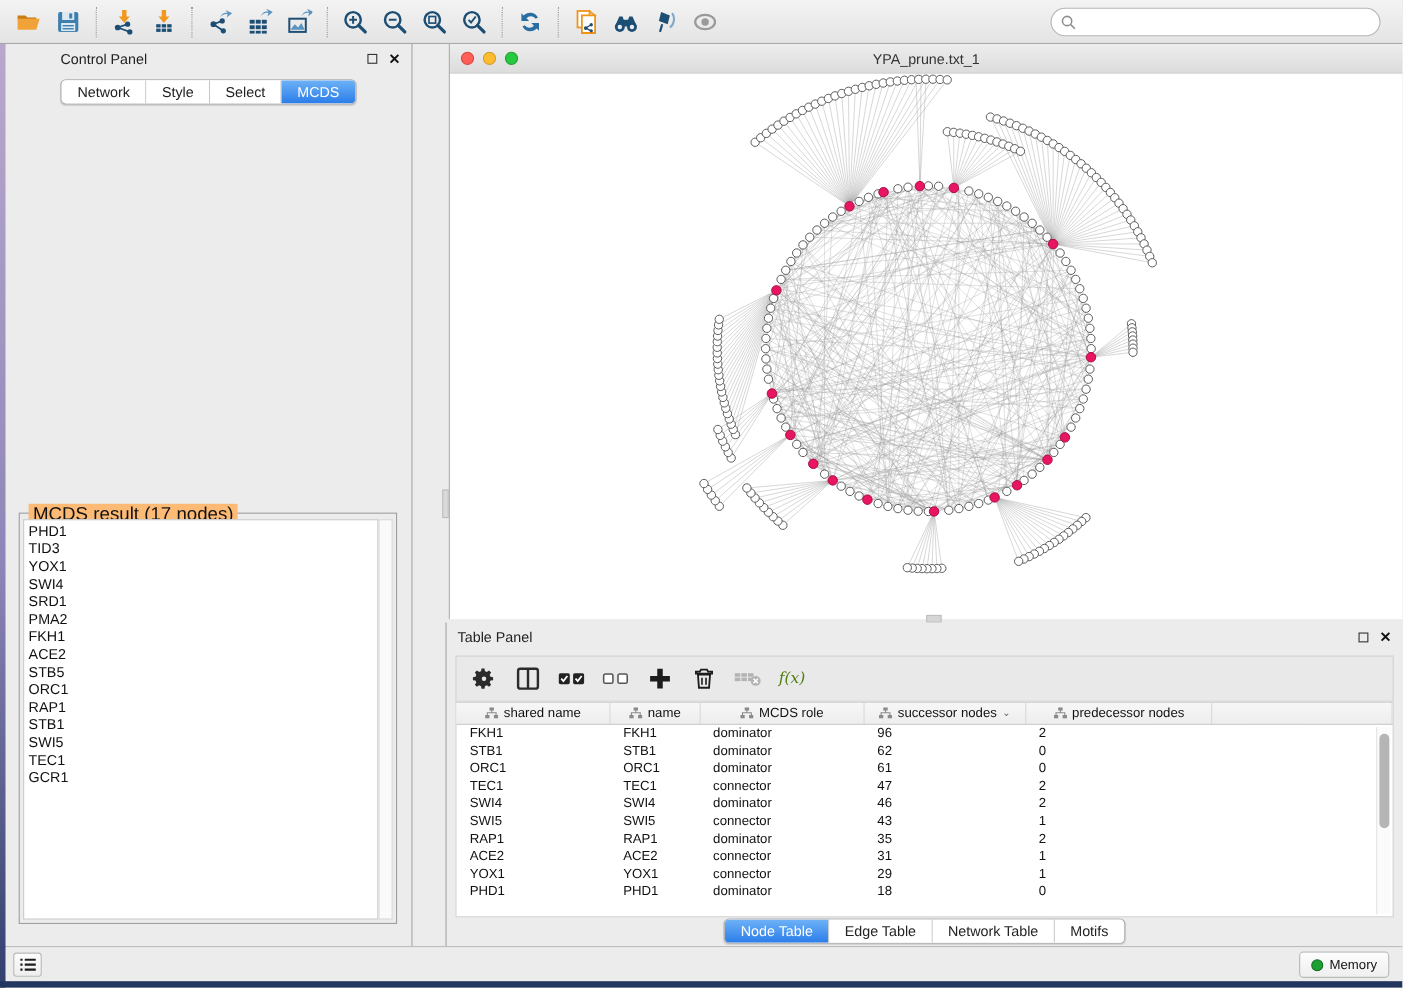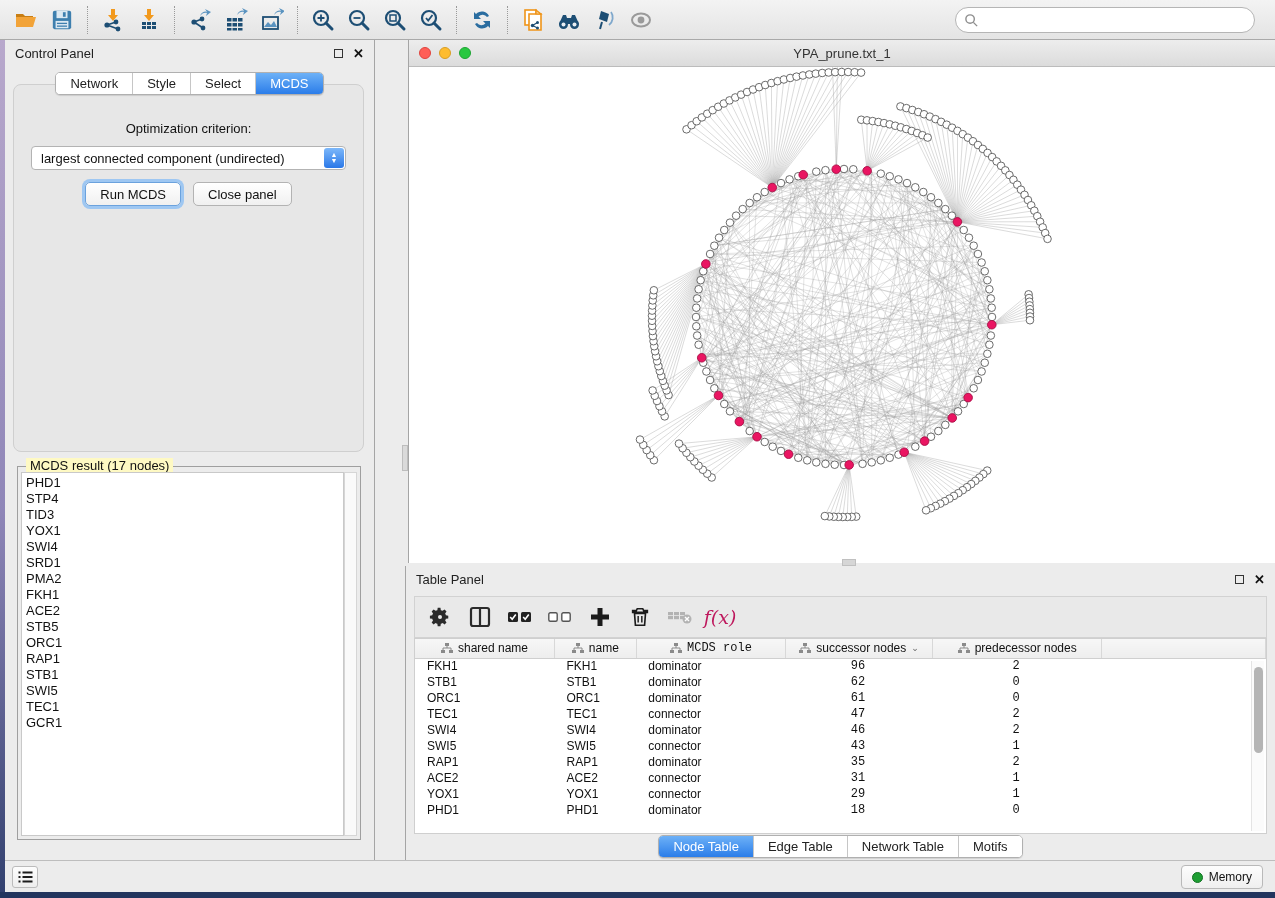--- a/index.html
+++ b/index.html
@@ -18,21 +18,21 @@
   .tb-btn { width:36px; height:32px; display:flex; align-items:center; justify-content:center; border-radius:4px; }
   .tb-sep { width:1px; height:28px; margin:0 7px; border-left:1px dotted #9a9a9a; }
   #toolbar svg { display:block; }
   #search-wrap { margin-left:auto; margin-right:12px; position:relative; }
   #search-input { width:300px; height:26px; border:1px solid #b5b5b5; border-radius:13px;
     background:#fff; padding:0 10px 0 28px; font-size:13px; outline:none; }
   #search-glass { position:absolute; left:9px; top:6px; }
 
   
   #control-panel { position:absolute; left:5px; top:40px; width:370px; bottom:38px;
-    background:#ececec; border-right:1px solid #a5a5a5; }
+    background:#ececec; border-right:1px solid #a5a5a5;padding-left:40px; }
   .panel-titlebar { height:26px; display:flex; align-items:center; padding:0 10px;
     font-size:13px; color:#222; }
   .panel-titlebar .spacer { flex:1; }
   .win-float { width:9px; height:9px; border:1.5px solid #333; margin-right:10px; }
   .win-close { font-size:13px; font-weight:bold; color:#111; line-height:1; }
 
   #ctab-row { position:absolute; left:0; top:32px; width:100%; display:flex; justify-content:center; z-index:5;}
   .seg { display:flex; border:1px solid #b0b0b0; border-radius:5px; overflow:hidden; background:#fff;
     box-shadow:0 1px 1px rgba(0,0,0,.12);justify-content:flex-end; }
   .seg-item { padding:3px 14px; font-size:13px; color:#222; background:#fff; border-right:1px solid #c6c6c6; cursor:default; }
@@ -48,22 +48,22 @@
   #opt-stepper { position:absolute; right:1px; top:1px; width:20px; height:20px; border-radius:3px;
     background:linear-gradient(#7db8fa,#2a78e8); display:flex; flex-direction:column;
     align-items:center; justify-content:center; color:#fff; font-size:7px; line-height:6px; }
   #btn-row { display:flex; justify-content:center; gap:12px; margin-top:12px; }
   .push-btn { height:24px; padding:0 14px; background:linear-gradient(#ffffff,#f0f0f0);
     border:1px solid #b3b3b3; border-radius:5px; font-size:13px; color:#111; }
   .push-btn.focused { box-shadow:0 0 0 3px #9ec7f2; border-color:#6ba2dd; }
 
   #result-group { position:absolute; left:12px; right:13px; top:426px; bottom:20px;
     border:1px solid #9f9f9f; }
-  #result-legend { position:absolute; top:-9px; left:8px; background:#fef9c3; padding:0 4px;
-    font-size:13px; color:#111; }
+  #result-legend { position:absolute; top:-9px; left:8px; background:#fdba74; padding:0 4px;
+    font-size:17px; color:#111; }
   #result-list { position:absolute; left:3px; top:5px; right:16px; bottom:3px; background:#fff;
     border:1px solid #c9c9c9; overflow:hidden; font-size:13px; color:#111; padding:2px 0 0 4px; line-height:16px; }
   #result-scroll { position:absolute; right:3px; top:5px; width:13px; bottom:3px;
     background:#fafafa; border:1px solid #d6d6d6; }
 
   
   #network-window { position:absolute; left:408px; top:40px; right:0; height:523px;
     background:#fff; border-left:1px solid #a5a5a5; }
   #net-titlebar { height:27px; background:linear-gradient(#ededed,#dcdcdc); border-bottom:1px solid #bcbcbc;
     display:flex; align-items:center; position:relative; }
@@ -78,29 +78,29 @@
   #vsplit .grip { position:absolute; top:405px; left:0; width:6px; height:26px; background:#dadada; border:1px solid #bdbdbd; }
   #hsplit { position:absolute; left:408px; top:563px; right:0; height:3px; background:#ececec; }
   #hsplit .grip { position:absolute; left:50%; top:-4px; width:14px; height:7px; background:#d6d6d6; border:1px solid #c0c0c0; }
 
   
   #table-panel { position:absolute; left:405px; top:566px; right:0; bottom:38px;
     background:#ececec; border-left:1px solid #a5a5a5; }
   #tp-toolbar { position:absolute; left:8px; right:8px; top:30px; height:42px;
     background:#e9e9e9; border:1px solid #d2d2d2; display:flex; align-items:center; gap:10px; padding:0 10px; }
   .tp-ic { width:30px; height:30px; display:flex; align-items:center; justify-content:center; }
-  .fx { font-family:"DejaVu Serif", serif; font-style:italic; font-size:19px; color:#be185d; }
+  .fx { font-family:"DejaVu Serif", serif; font-style:italic; font-size:14px; color:#4d7c0f; }
 
   #tbl-wrap { position:absolute; left:8px; right:8px; top:72px; bottom:26px; background:#fff; border:1px solid #cfcfcf; }
   #tbl { border-collapse:collapse; table-layout:fixed; font-size:12px; color:#111; }
   #tbl th { height:19px; background:linear-gradient(#f7f7f7,#ededed); border-right:1px solid #d8d8d8;
     border-bottom:1px solid #cfcfcf; font-weight:normal; text-align:center; padding:0 4px; white-space:nowrap; }
   #tbl th .hdr-inner { display:flex; align-items:center; justify-content:center; gap:5px; }
   #tbl td { height:16px; padding:0 12px; white-space:nowrap; }
-  #tbl td.num { text-align:center; padding-right:14px;font-family:Liberation Mono, monospace; }
+  #tbl td.num { text-align:left; padding-right:14px; }
   #tbl-scroll { position:absolute; right:2px; top:22px; width:13px; bottom:2px; background:#fbfbfb; border-left:1px solid #e4e4e4;}
   #tbl-thumb { position:absolute; left:2px; top:6px; width:9px; height:86px; background:#b5b5b5; border-radius:5px; }
 
   #tp-tabs { position:absolute; left:0; right:0; bottom:2px; display:flex; justify-content:center; }
 
   
   #status-bar { position:absolute; left:0; right:0; bottom:6px; height:32px; background:#ececec;
     border-top:1px solid #bdbdbd; }
   #status-list-btn { position:absolute; left:12px; top:5px; width:26px; height:22px;
     background:linear-gradient(#fdfdfd,#eee); border:1px solid #bbb; border-radius:3px;
@@ -275,39 +275,24 @@
       <span class="win-close">✕</span>
     </div>
     <div id="ctab-row">
       <div class="seg" id="control-tabs">
           <div class="seg-item">Network</div>
           <div class="seg-item">Style</div>
           <div class="seg-item">Select</div>
           <div class="seg-item active">MCDS</div>
         </div>
     </div>
-    <div id="mcds-box">
-      <div id="opt-label">Optimization criterion:</div>
-      <div id="opt-select">
-        <span>largest connected component (undirected)</span>
-        <span id="opt-stepper">
-            <span>▲</span>
-            <span>▼</span>
-          </span>
-      </div>
-      <div id="btn-row">
-        <button class="push-btn focused">Run MCDS</button>
-        <button class="push-btn">Close panel</button>
-      </div>
-    </div>
     <div id="result-group">
       <span id="result-legend">MCDS result (17 nodes)</span>
       <div id="result-list">
           <div>PHD1</div>
-          <div>STP4</div>
           <div>TID3</div>
           <div>YOX1</div>
           <div>SWI4</div>
           <div>SRD1</div>
           <div>PMA2</div>
           <div>FKH1</div>
           <div>ACE2</div>
           <div>STB5</div>
           <div>ORC1</div>
           <div>RAP1</div>
@@ -1186,21 +1171,21 @@
                     <g fill="#8a8a8a">
                       <rect x="4" y="0" width="4" height="3"></rect>
                       <rect x="0" y="7" width="4" height="3"></rect>
                       <rect x="8" y="7" width="4" height="3"></rect>
                     </g>
                     <path d="M6 3v2M2 7V5h8v2" stroke="#8a8a8a" fill="none"></path>
                   </svg>
                   <span>name</span>
                 </span>
               </th>
-              <th style="width: 150px; font-family: Liberation Mono, monospace;">
+              <th style="width: 150px;">
                 <span class="hdr-inner">
                   <svg width="12" height="11" viewBox="0 0 12 11">
                     <g fill="#8a8a8a">
                       <rect x="4" y="0" width="4" height="3"></rect>
                       <rect x="0" y="7" width="4" height="3"></rect>
                       <rect x="8" y="7" width="4" height="3"></rect>
                     </g>
                     <path d="M6 3v2M2 7V5h8v2" stroke="#8a8a8a" fill="none"></path>
                   </svg>
                   <span>MCDS role</span>

